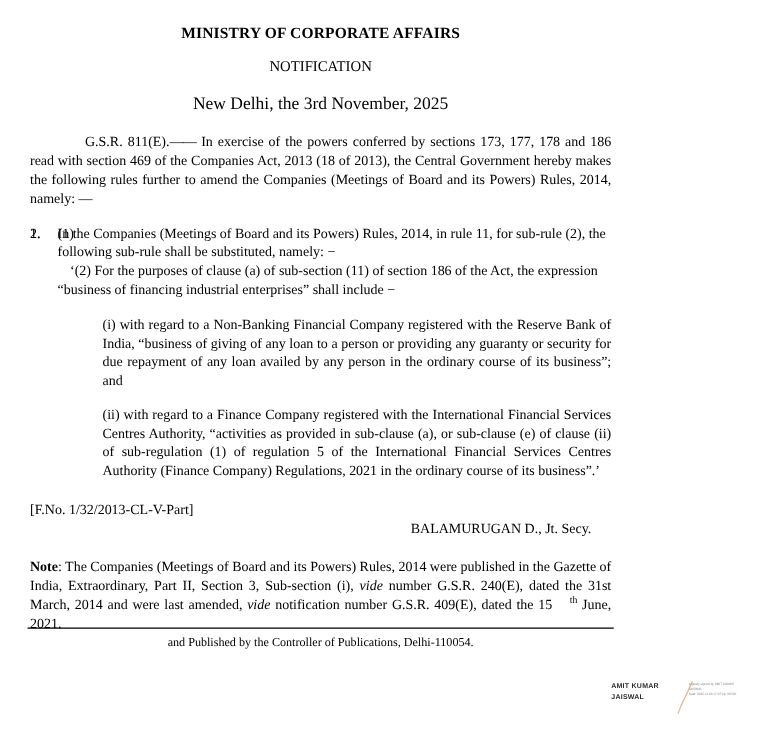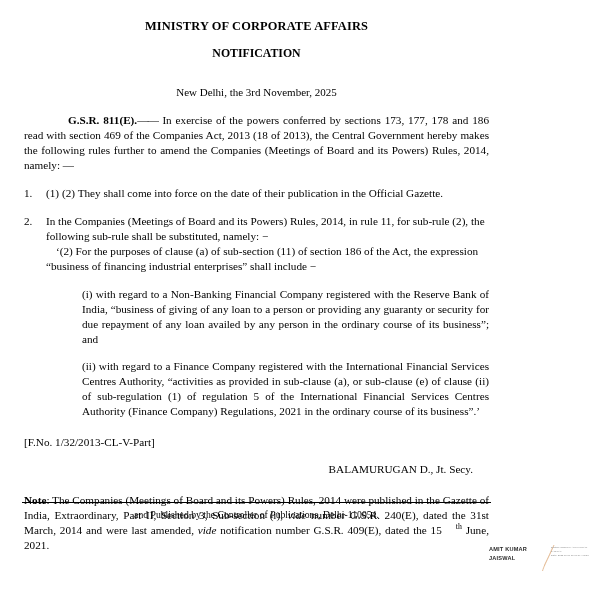--- a/index.html
+++ b/index.html
@@ -30,39 +30,39 @@
   .ctr {
     text-align: center;
   }
   .hdr-ministry {
     font-weight: bold;
     font-size: 12.4px;
     letter-spacing: 0.15px;
     margin: 4px 0 0 0;
   }
   .hdr-notification {
-    font-weight: bold;
+    font-weight: normal;
     font-size: 11.8px;
     margin: 11px 0 0 0;
   }
   .hdr-place {
-    font-size: 11px;
-    margin: 24px 0 0 0;
+    font-size: 14px;
+    margin: 14px 0 0 0;
   }
   p {
     margin: 0;
   }
   .para-gsr {
     text-align: justify;
     text-justify: inter-word;
     margin-top: 13px;
     text-indent: 44px;
   }
   .gsr-label {
-    font-weight: bold;
+    font-weight: normal;
   }
   .emdash {
     letter-spacing: -0.5px;
   }
   .clause-1 {
     margin-top: 13px;
     padding-left: 22px;
     position: relative;
     text-align: justify;
     text-justify: inter-word;
@@ -113,21 +113,20 @@
   .subclause.tight {
     margin-top: 12px;
   }
   .fno {
     text-align: left;
     margin-top: 16px;
     padding-right: 16px;
   }
   .signatory {
     text-align: right;
-    margin-top: 12px;
     padding-right: 16px;
   }
   .note {
     margin-top: 16px;
     text-align: justify;
     text-justify: inter-word;
   }
   .note b {
     font-weight: bold;
   }
@@ -207,21 +206,20 @@
 
     <p class="para-gsr"><span class="gsr-label">G.S.R. 811(E).</span><span class="emdash">——</span><span> In exercise of the powers conferred by sections 173, 177, 178 and 186 read with section 469 of the Companies Act, 2013 (18 of 2013), the Central Government hereby makes the following rules further to amend the Companies (Meetings of Board and its Powers) Rules, 2014, namely: </span><span class="emdash">—</span></p>
 
     <div class="clause-1">
       <span class="num">1.</span>
       <span class="inner">
         <span class="subnum">(1)</span>
       </span>
     </div>
 
-    <p class="clause-2nd">(2) They shall come into force on the date of their publication in the Official Gazette.</p>
 
     <div class="clause-2">
       <span class="num">2.</span>
       <span>In the Companies (Meetings of Board and its Powers) Rules, 2014, in rule 11, for sub-rule (2), the following sub-rule shall be substituted, namely: −</span>
     </div>
 
     <p class="quoted-sub">‘(2) For the purposes of clause (a) of sub-section (11) of section 186 of the Act, the expression “business of financing industrial enterprises” shall include −</p>
 
     <p class="subclause">(i) with regard to a Non-Banking Financial Company registered with the Reserve Bank of India, “business of giving of any loan to a person or providing any guaranty or security for due repayment of any loan availed by any person in the ordinary course of its business”; and</p>
 

